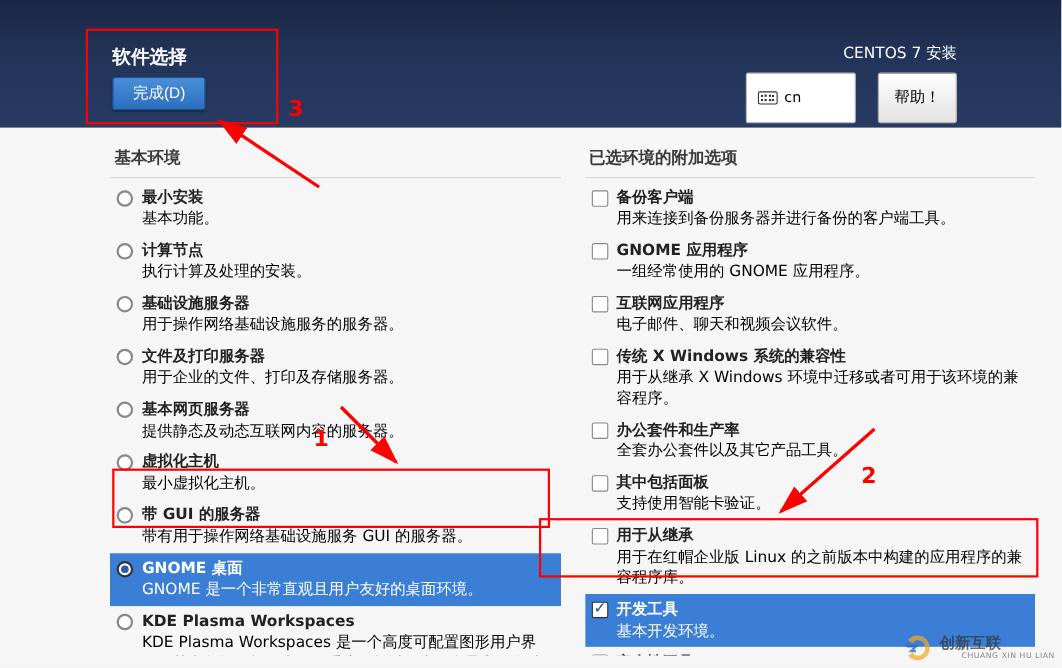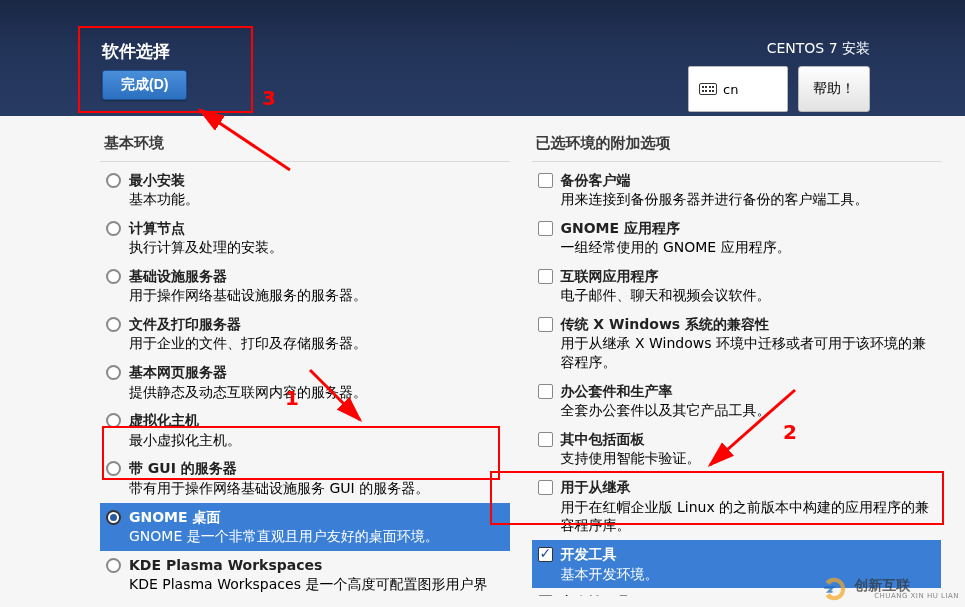--- a/index.html
+++ b/index.html
@@ -35,36 +35,35 @@
       top: 70px;
       left: 102px;
       background: linear-gradient(180deg, #4a8fd8 0%, #2b6fc0 100%);
       border: 1px solid #1c5396;
       border-radius: 3px;
       color: #fff;
       padding: 5px 18px;
       font-size: 14px;
       cursor: pointer;
       box-shadow: 0 1px 2px rgba(0,0,0,0.3);
-      font-weight: bold;
     }
     .top-right {
       position: absolute;
       top: 40px;
       right: 95px;
       text-align: right;
     }
     .install-label {
       color: #fff;
       font-size: 14px;
       margin-bottom: 8px;
     }
     .lang-help-row {
       display: flex;
-      gap: 10px;
+      gap: 20px;
     }
     .lang-box {
       background: #fff;
       border: 1px solid #b8b8b8;
       border-radius: 2px;
       padding: 4px 10px;
       display: inline-flex;
       align-items: center;
       gap: 6px;
       min-width: 100px;

